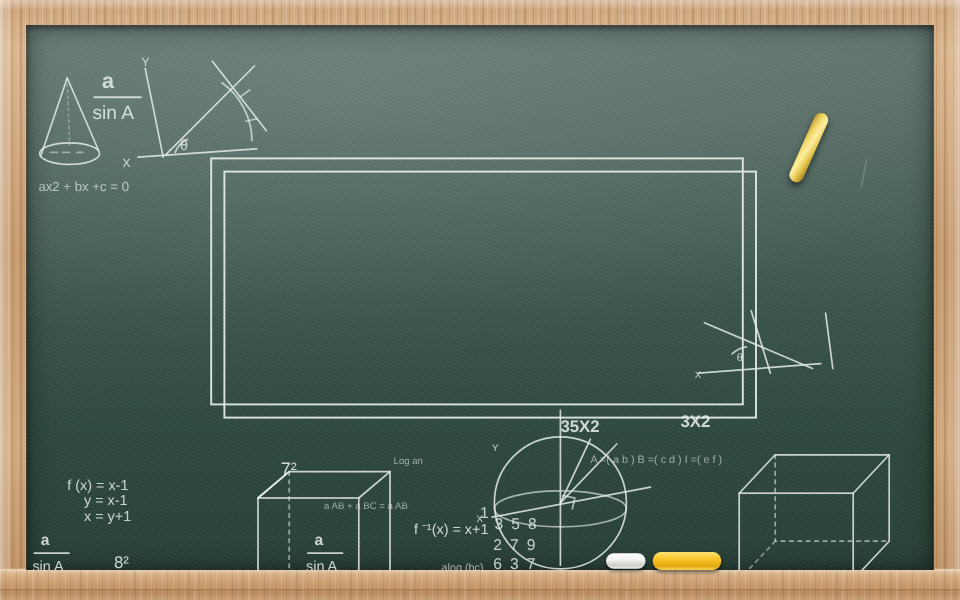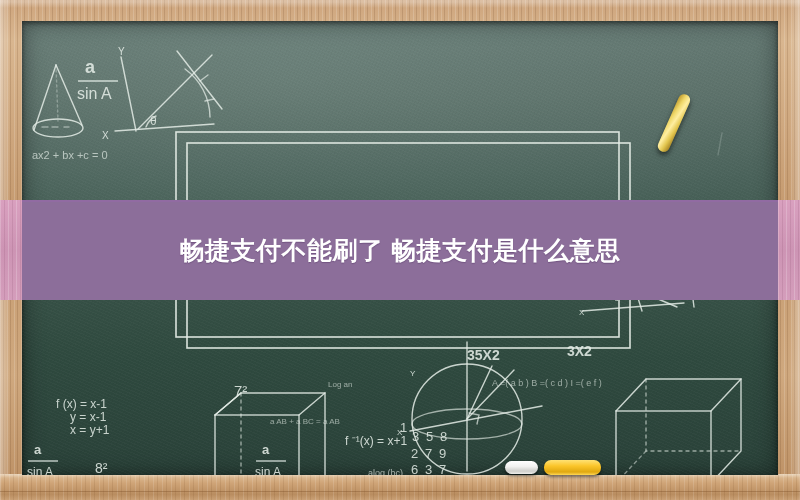--- a/index.html
+++ b/index.html
@@ -246,20 +246,14 @@
         <text x="557" y="294" font-size="8">X</text>
       </g>
     </svg>
 
     <div class="chalk-stick chalk-yellow-diag" style="left:646px;top:71px;"></div>
   </div>
 
   <div class="chalk-stick chalk-white-ledge"></div>
   <div class="chalk-stick chalk-yellow-ledge"></div>
 
-  <div class="banner">
-    <div class="banner-top-line"></div>
-    <div class="banner-wood-left"></div>
-    <div class="banner-wood-right"></div>
-    <div class="banner-title">畅捷支付不能刷了  畅捷支付是什么意思</div>
-  </div>
 
 </div>
 
 </body></html>

